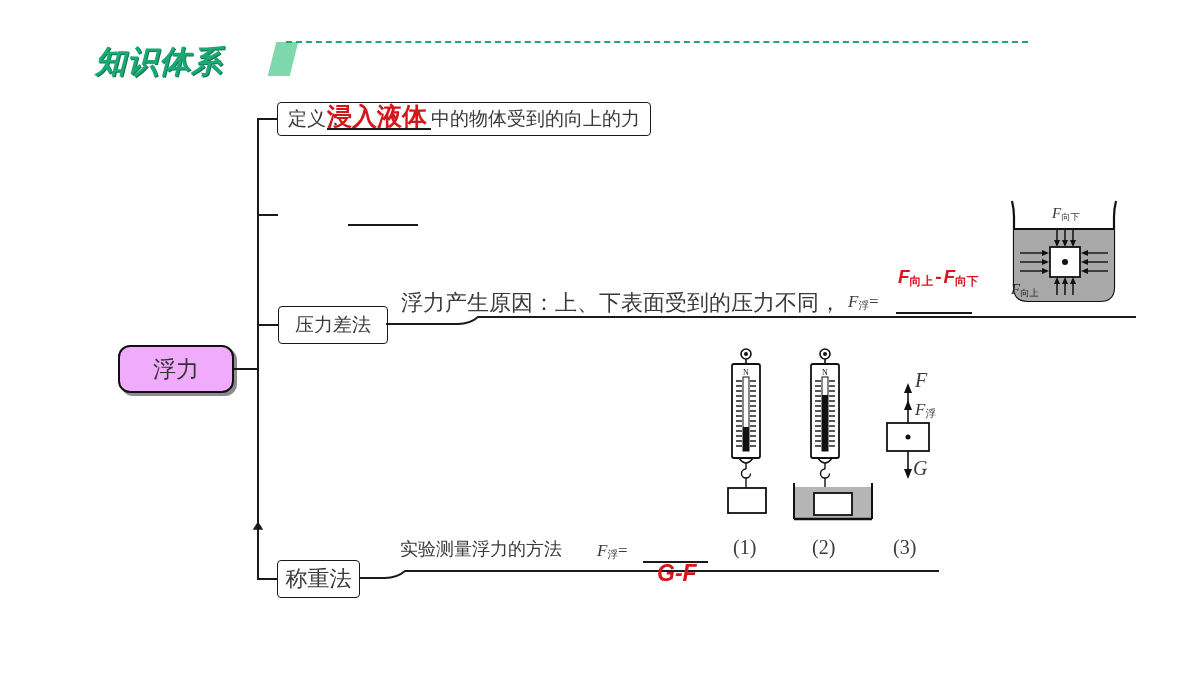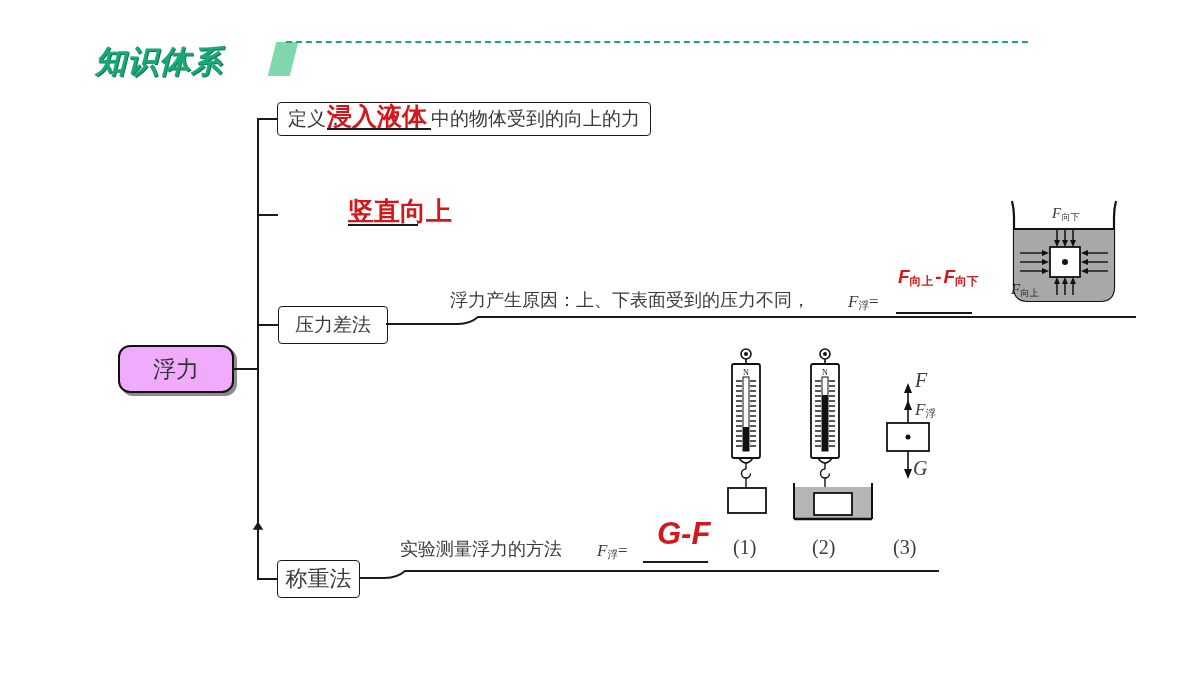--- a/index.html
+++ b/index.html
@@ -81,33 +81,32 @@
 
   <div class="ln h" style="left:257px;top:118px;width:21px;"></div>
   <div class="node" style="left:277px;top:102px;width:374px;height:34px;justify-content:flex-start;padding-left:10px;font-size:19px;">
     <span>定义：</span>
     <span style="margin-left:86px;">中的物体受到的向上的力</span>
   </div>
   <span class="txt red" style="left:327px;top:100px;font-size:25px;">浸入液体</span>
   <div class="ul" style="left:327px;top:128px;width:104px;"></div>
 
   <div class="ln h" style="left:257px;top:214px;width:21px;"></div>
-  <span class="txt red" style="left:348px;top:194px;font-size:26px;">竖直向上</span>
   <div class="ul" style="left:348px;top:224px;width:70px;"></div>
 
   <div class="ln h" style="left:257px;top:324px;width:21px;"></div>
   <div class="node" style="left:278px;top:306px;width:110px;height:38px;font-size:19px;">
     <span>压力差法</span>
   </div>
 
   <svg style="position:absolute;left:386px;top:300px;" width="750" height="40" viewBox="0 0 750 40">
     <path d="M0,24 L72,24 Q84,24 92,17 L750,17" fill="none" stroke="#1a1a1a" stroke-width="1.8"></path>
   </svg>
 
-  <span class="txt" style="left:450px;top:288px;font-size:18px;">浮力产生原因：上、下表面受到的压力不同，</span>
+  <span class="txt" style="left:401px;top:288px;font-size:22px;">浮力产生原因：上、下表面受到的压力不同，</span>
 
   <span class="txt" style="left:848px;top:292px;font-size:17px;">
     <span class="ital">F</span><span class="sub">浮</span><span>=</span>
   </span>
   <div class="ul" style="left:896px;top:312px;width:76px;"></div>
   <span class="txt red" style="left:898px;top:266px;font-size:19px;">
     <span class="ital">F</span><span class="sub">向上</span><span style="margin:0 2px;">-</span><span class="ital">F</span><span class="sub">向下</span>
   </span>
 
   <svg style="position:absolute;left:1000px;top:195px;" width="130" height="115" viewBox="0 0 130 115">
@@ -170,21 +169,21 @@
 
   <svg style="position:absolute;left:359px;top:552px;" width="580" height="40" viewBox="0 0 580 40">
     <path d="M0,26 L26,26 Q38,26 46,19 L580,19" fill="none" stroke="#1a1a1a" stroke-width="1.8"></path>
   </svg>
 
   <span class="txt" style="left:400px;top:537px;font-size:18px;">实验测量浮力的方法</span>
   <span class="txt" style="left:597px;top:541px;font-size:17px;">
     <span class="ital">F</span><span class="sub">浮</span><span>=</span>
   </span>
   <div class="ul" style="left:643px;top:561px;width:65px;"></div>
-  <span class="txt red ital" style="left:657px;top:516px;font-size:31px;">G-F</span>
+  <span class="txt red ital" style="left:657px;top:560px;font-size:23px;">G-F</span>
 
   <svg style="position:absolute;left:715px;top:345px;" width="240" height="190" viewBox="0 0 240 190">
 
     <g>
       <circle cx="31" cy="9" r="5" fill="none" stroke="#111" stroke-width="1.6"></circle>
       <circle cx="31" cy="9" r="2" fill="#111"></circle>
       <line x1="31" y1="14" x2="31" y2="19" stroke="#111" stroke-width="1.6"></line>
       <rect x="17" y="19" width="28" height="94" fill="#fff" stroke="#111" stroke-width="1.8" rx="2"></rect>
       <text x="31" y="30" font-size="8" text-anchor="middle" font-family="Liberation Serif, serif" fill="#111">N</text>
 

